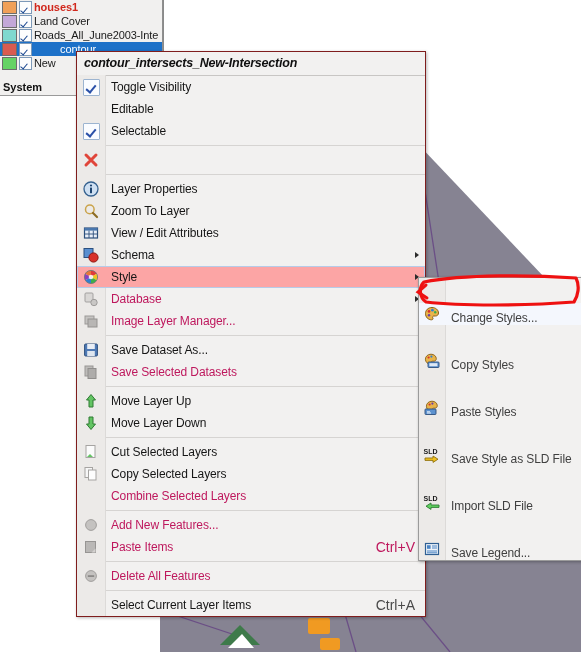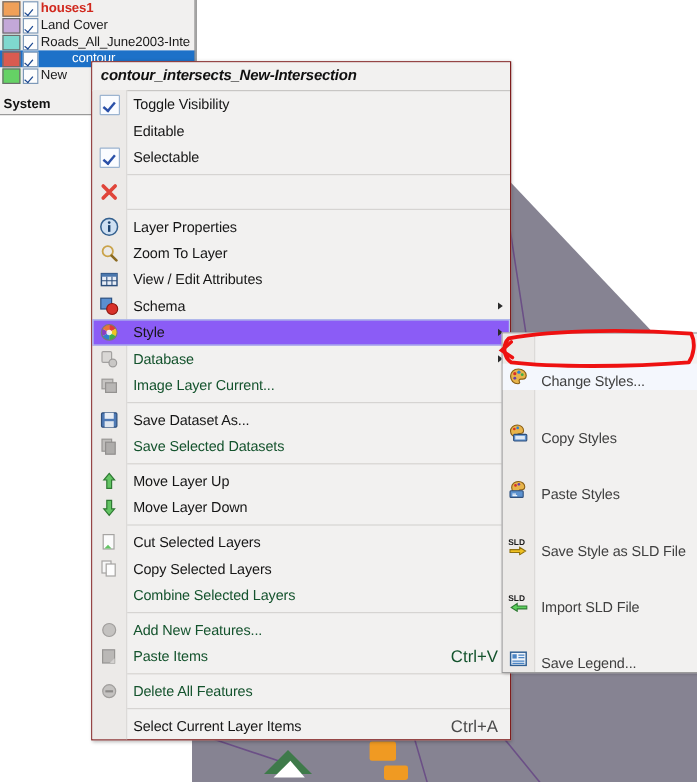--- a/index.html
+++ b/index.html
@@ -42,22 +42,22 @@
     border-right:1px solid #dcdad8;}
   .ctx-title{
     height:23px;line-height:23px;padding-left:7px;font-size:12.5px;font-weight:bold;
     font-style:italic;color:#101010;border-bottom:1px solid #c8c6c4;background:#f2f1f0;
     white-space:nowrap;letter-spacing:-0.2px;
   }
   .mi{position:relative;height:22px;display:flex;align-items:center;font-size:12px;color:#161616;}
   .mi .ic{width:28px;height:22px;display:flex;align-items:center;justify-content:center;flex:none;}
   .mi .lb{padding-left:6px;white-space:nowrap;letter-spacing:-0.1px;}
   .mi .kb{position:absolute;right:10px;font-size:14px;color:#4a4a4a;}
-  .mi.dis .lb,.mi.dis .kb{color:#14532d;}
-  .mi.hl{background:#8b5cf6;box-shadow:inset 0 0 0 1px #b6cbe8;text-align:right;}
+  .mi.dis .lb,.mi.dis .kb{color:#be185d;}
+  .mi.hl{background:#fca5a5;box-shadow:inset 0 0 0 1px #b6cbe8;text-align:right;}
   .mi .arw{position:absolute;right:6px;width:0;height:0;
     border-left:4px solid #2b2b2b;border-top:3.5px solid transparent;border-bottom:3.5px solid transparent;}
   .sep{height:1px;background:#d6d4d2;margin:3px 0 3px 28px;}
 
   
   .chk{width:15px;height:15px;border:1px solid #9cb4d0;background:#fafcff;position:relative;border-radius:1px;}
   .chk:after{content:"";position:absolute;left:4px;top:3px;width:4px;height:8px;
     border:solid #2a50a8;border-width:0 2px 2px 0;transform:rotate(40deg);}
   .chk.off:after{display:none;}
   .chk.off{border-color:transparent;background:transparent;}
@@ -262,21 +262,21 @@
           <span class="lb">Database</span>
           <span class="arw"></span>
         </div>
         <div class="mi dis">
           <span class="ic">
             <svg width="16" height="16" viewBox="0 0 16 16">
               <rect x="2" y="3" width="9" height="8" fill="#c6c4c2" stroke="#9b9997" stroke-width="1"></rect>
               <rect x="5" y="6" width="9" height="8" fill="#b8b6b4" stroke="#949290" stroke-width="1"></rect>
             </svg>
           </span>
-          <span class="lb">Image Layer Current...</span>
+          <span class="lb">Image Layer Manager...</span>
         </div>
         <div class="sep"></div>
         <div class="mi">
           <span class="ic">
             <svg width="16" height="16" viewBox="0 0 16 16">
               <rect x="1.6" y="2" width="12.8" height="12" rx="1" fill="#4f7ab5" stroke="#2e4f7c" stroke-width="1"></rect>
               <rect x="4.2" y="2" width="7.6" height="5" fill="#e9eef5"></rect>
               <rect x="4.2" y="9" width="7.6" height="5" fill="#dfe6ef"></rect>
             </svg>
           </span>

